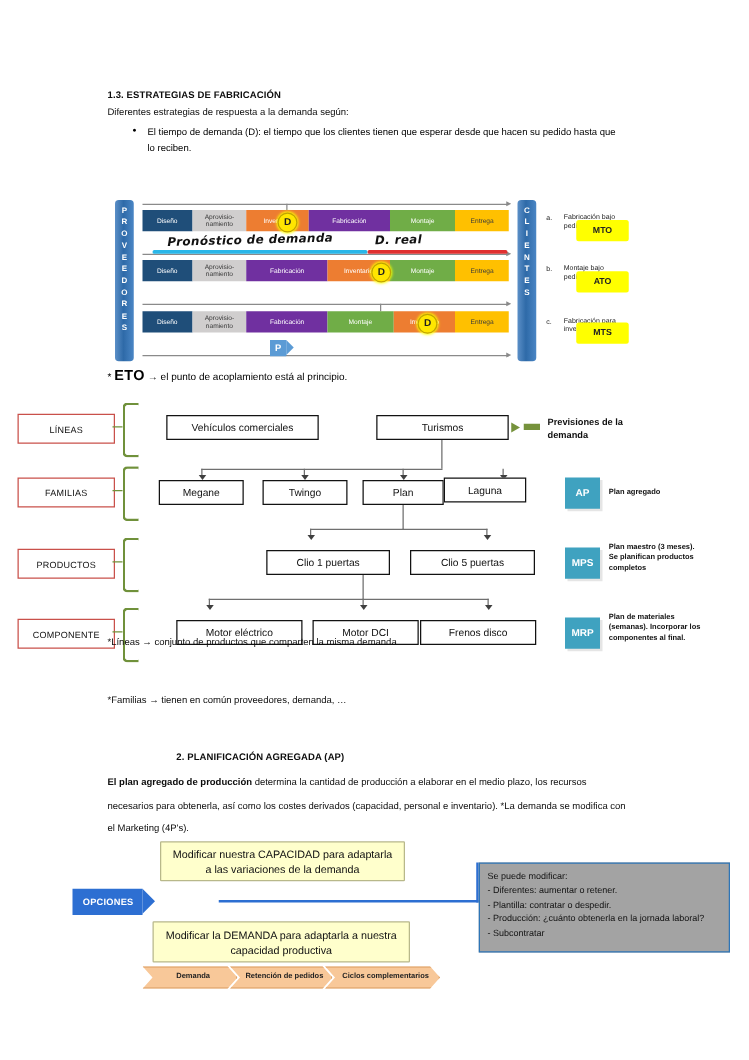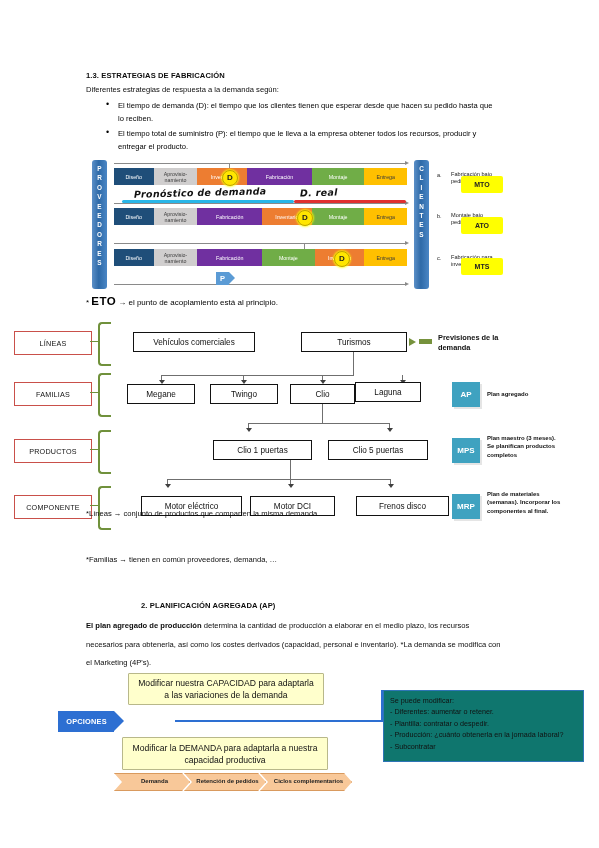--- a/index.html
+++ b/index.html
@@ -99,38 +99,37 @@
            font-size:8.6px;line-height:12px;text-align:center;color:#111;
            display:flex;align-items:center;justify-content:center;
            border-radius:1px;box-sizing:border-box;padding:2px 6px;}
   .opchev{position:absolute;background:#2d6fd2;height:21px;display:flex;align-items:center;
           justify-content:center;color:#fff;font-weight:bold;font-size:7.4px;
           letter-spacing:.2px;padding:0 4px 0 5px;}
   .opchev::after{content:"";position:absolute;right:-10px;top:0;width:0;height:0;
           border-top:10.5px solid transparent;border-bottom:10.5px solid transparent;
           border-left:10px solid #2d6fd2;}
   .bluebar{position:absolute;height:2.4px;background:#2d6fd2;}
-  .infobox{position:absolute;border:1.2px solid #2e75b6;background:#0f766e;
+  .infobox{position:absolute;border:1.2px solid #2e75b6;background:#a3a3a3;
            font-size:7.2px;line-height:11.4px;color:#111;box-sizing:border-box;padding:4px 6px;}
   .chev{position:absolute;height:18px;background:#f8c899;border:.9px solid #d99a5e;
         font-size:6px;font-weight:bold;line-height:7.6px;text-align:center;color:#222;
         display:flex;align-items:center;justify-content:center;box-sizing:border-box;
         padding-left:5px;clip-path:polygon(0 0,calc(100% - 8px) 0,100% 50%,calc(100% - 8px) 100%,0 100%,8px 50%);}
 </style>
 </head>
 <body>
 
 <div class="page">
 
   <div class="txt heading" style="left:86px;top:70px;">1.3. ESTRATEGIAS DE FABRICACIÓN</div>
   <div class="txt" style="left:86px;top:84px;">Diferentes estrategias de respuesta a la demanda según:</div>
 
   <div class="bullets" style="left:104px;top:99px;width:396px;">
     <div class="li">El tiempo de demanda (D): el tiempo que los clientes tienen que esperar desde que hacen su pedido hasta que lo reciben.</div>
-    <div class="li">El tiempo total de suministro (P): el tiempo que le lleva a la empresa obtener todos los recursos, producir y entregar el producto.</div>
   </div>
 
   <div id="proc">
 
     <div class="sidebar" id="sb-prov">
       <span>P</span>
         <span>R</span>
         <span>O</span>
         <span>V</span>
         <span>E</span>
@@ -254,21 +253,21 @@
     <div class="carrow" style="left:158.5px;top:60px;"></div>
     <div class="cline" style="left:243px;top:55px;width:1.3px;height:6px;"></div>
     <div class="carrow" style="left:240.5px;top:60px;"></div>
     <div class="cline" style="left:322px;top:55px;width:1.3px;height:6px;"></div>
     <div class="carrow" style="left:319.5px;top:60px;"></div>
     <div class="cline" style="left:402px;top:55px;width:1.3px;height:6px;"></div>
     <div class="carrow" style="left:399.5px;top:60px;"></div>
 
     <div class="nbox" style="left:127px;top:64px;width:68px;">Megane</div>
     <div class="nbox" style="left:210px;top:64px;width:68px;">Twingo</div>
-    <div class="nbox" style="left:290px;top:64px;width:65px;">Clio</div>
+    <div class="nbox" style="left:290px;top:64px;width:65px;">Plan</div>
     <div class="nbox" style="left:355px;top:62px;width:66px;">Laguna</div>
 
     <div class="cline" style="left:322px;top:84px;width:1.3px;height:20px;"></div>
     <div class="cline" style="left:322px;top:103px;width:68px;height:1.3px;"></div>
     <div class="cline" style="left:248px;top:103px;width:75px;height:1.3px;"></div>
     <div class="cline" style="left:248px;top:103px;width:1.3px;height:6px;"></div>
     <div class="carrow" style="left:245.5px;top:108px;"></div>
     <div class="cline" style="left:389px;top:103px;width:1.3px;height:6px;"></div>
     <div class="carrow" style="left:386.5px;top:108px;"></div>
 
@@ -279,21 +278,21 @@
     <div class="cline" style="left:167px;top:159px;width:224px;height:1.3px;"></div>
     <div class="cline" style="left:167px;top:159px;width:1.3px;height:6px;"></div>
     <div class="carrow" style="left:164.5px;top:164px;"></div>
     <div class="cline" style="left:290px;top:159px;width:1.3px;height:6px;"></div>
     <div class="carrow" style="left:287.5px;top:164px;"></div>
     <div class="cline" style="left:390px;top:159px;width:1.3px;height:6px;"></div>
     <div class="carrow" style="left:387.5px;top:164px;"></div>
 
     <div class="nbox" style="left:141px;top:176px;width:101px;">Motor eléctrico</div>
     <div class="nbox" style="left:250px;top:176px;width:85px;">Motor DCI</div>
-    <div class="nbox" style="left:356px;top:176px;width:93px;">Frenos disco</div>
+    <div class="nbox" style="left:336px;top:176px;width:93px;">Frenos disco</div>
 
     <div class="mbox" style="left:452px;top:62px;">AP</div>
     <div class="mtxt" style="left:487px;top:70px;width:72px;">Plan agregado</div>
 
     <div class="mbox" style="left:452px;top:118px;">MPS</div>
     <div class="mtxt" style="left:487px;top:114px;width:75px;">Plan maestro (3 meses). Se planifican productos completos</div>
 
     <div class="mbox" style="left:452px;top:174px;">MRP</div>
     <div class="mtxt" style="left:487px;top:170px;width:75px;">Plan de materiales (semanas). Incorporar los componentes al final.</div>
   </div>

